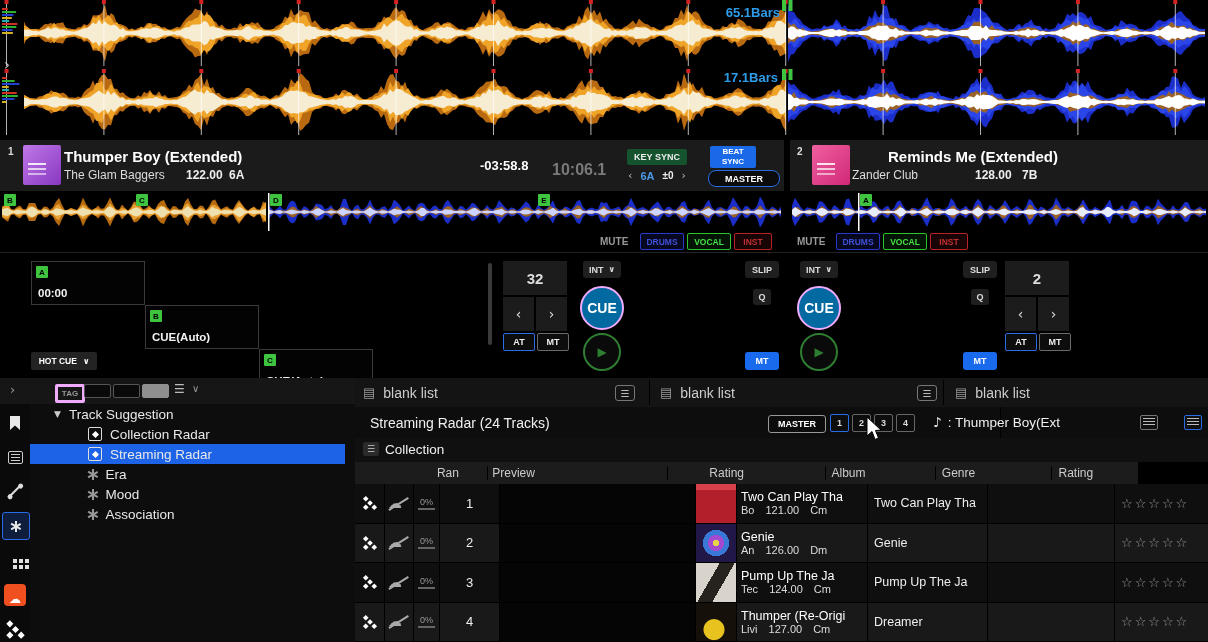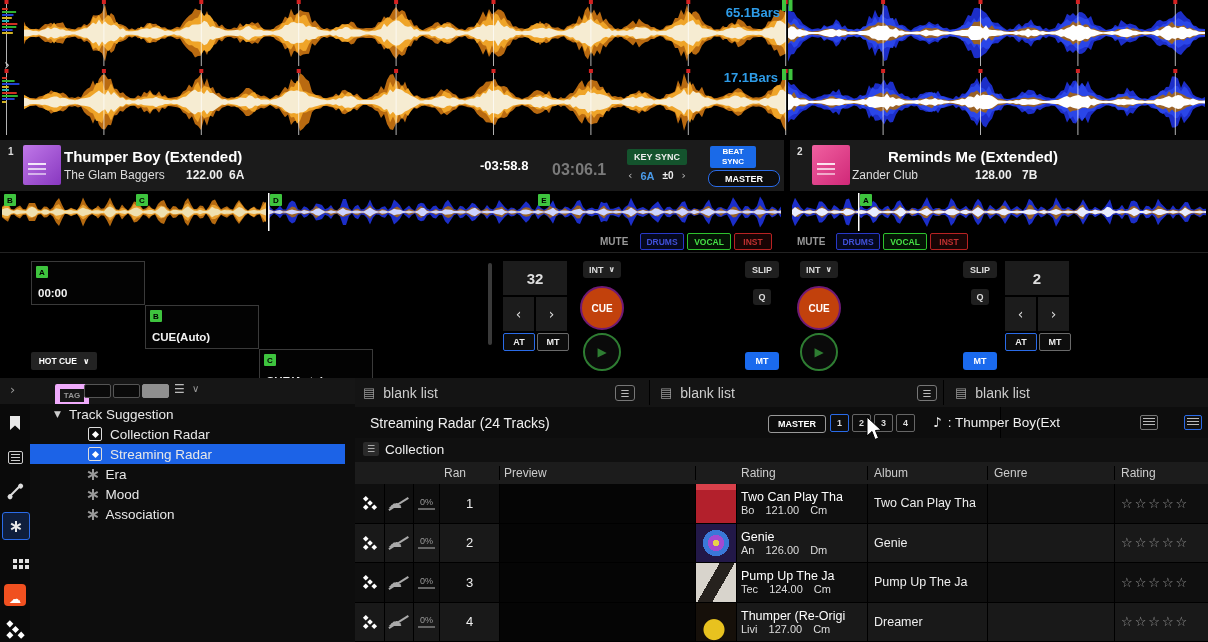--- a/index.html
+++ b/index.html
@@ -44,22 +44,22 @@
           display:flex;align-items:center;justify-content:center;gap:6px;}
   .sqbtn{background:#1c1c1c;color:#ddd;display:flex;align-items:center;justify-content:center;}
   .atbtn{background:#0d0d0d;border:1px solid #2a6be8;color:#eee;font-size:9px;font-weight:bold;
          border-radius:2px;display:flex;align-items:center;justify-content:center;}
   .mtbtn{background:#0d0d0d;border:1px solid #6a6a6a;color:#eee;font-size:9px;font-weight:bold;
          border-radius:2px;display:flex;align-items:center;justify-content:center;}
   .pill{background:#1f1f1f;color:#ddd;font-size:9px;font-weight:bold;border-radius:3px;
         display:flex;align-items:center;justify-content:center;}
   .mtblue{background:#1a6aee;color:#fff;font-size:9px;font-weight:bold;border-radius:3px;
           display:flex;align-items:center;justify-content:center;}
-  .cuecircle{width:40px;height:40px;border-radius:50%;border:2px solid #701a75;background:#c2410c;
-             color:#fff;font-size:10px;font-weight:bold;display:flex;align-items:center;justify-content:center;}
+  .cuecircle{width:40px;height:40px;border-radius:50%;border:2px solid #f0abfc;background:#0369a1;
+             color:#fff;font-size:14px;font-weight:bold;display:flex;align-items:center;justify-content:center;}
   .playcircle{width:34px;height:34px;border-radius:50%;border:2px solid #2e7d32;background:#0a0a0a;
               color:#2e7d32;font-size:12px;display:flex;align-items:center;justify-content:center;}
   .jog{width:104px;height:104px;border-radius:50%;border:4px solid #bfbfbf;background:#070707;position:relative;}
   .jogblue{position:absolute;left:11px;top:11px;width:68px;height:68px;border-radius:50%;
            border:3px solid #1d4fd8;background:#000;}
   
   .panelrow{background:#141414;border-bottom:2px solid #000;}
   .panel{position:absolute;top:0;height:100%;display:flex;align-items:center;gap:8px;color:#ccc;font-size:14px;}
   .panelicon{color:#999;font-size:13px;}
   .menubox{border:1px solid #777;border-radius:3px;color:#bbb;font-size:10px;width:18px;height:14px;
@@ -83,21 +83,21 @@
   .sumtitle{font-size:12.5px;color:#fff;white-space:nowrap;}
   .sumsub{font-size:11px;color:#ddd;display:flex;gap:11px;white-space:nowrap;}
   .albumcell{font-size:12.5px;color:#eee;padding-left:6px;}
   .stars{font-size:13px;color:#999;letter-spacing:2px;justify-content:flex-start;padding-left:6px;}
   .rowart{width:100%;height:100%;}
   .art-r1{background:linear-gradient(180deg,#d8404a 0 6px,#b3202c 6px 100%);}
   .art-r2{background:radial-gradient(circle at 50% 50%,#e8d44a 0 3px,#a44ad0 3px 8px,#3a78d8 8px 13px,#221848 13px);}
   .art-r3{background:linear-gradient(120deg,#d8d4cc 38%,#26221e 38% 62%,#d8d4cc 62%);}
   .art-r4{background:radial-gradient(circle at 45% 70%,#e8c21f 0 10px,#16100a 11px);}
   
-  .tagbox{border:5px solid #f0abfc;color:#999;font-size:8px;font-weight:bold;border-radius:2px;
+  .tagbox{border:3px solid #f0abfc;color:#999;font-size:8px;font-weight:bold;border-radius:2px;
           display:flex;align-items:center;justify-content:center;}
   .swatch{width:25px;height:12px;background:#0a0a0a;border:1px solid #555;border-radius:2px;}
   .swatch.filled{background:#8f8f8f;border-color:#8f8f8f;}
   .railbtn{width:26px;height:26px;display:flex;align-items:center;justify-content:center;border-radius:3px;}
   .railbtn.sel{border:1px solid #2a6be8;background:#0f1e3c;}
   .bookmark{width:10px;height:14px;background:#e8e8e8;
             clip-path:polygon(0 0,100% 0,100% 100%,50% 68%,0 100%);}
   .listlines{width:15px;height:13px;border:1px solid #ccc;border-radius:2px;padding:2px 2px;box-sizing:border-box;}
   .listlines i{display:block;width:100%;height:100%;
      background:repeating-linear-gradient(180deg,#ccc 0 1px,transparent 1px 3px);}
@@ -228,21 +228,21 @@
     <div class="abs decknum" style="left:8px;top:6px;">1</div>
     <div class="abs art" style="left:23px;top:5px;background:linear-gradient(135deg,#c078e8,#8838c0);">
         <i></i>
       </div>
     <div class="abs title" style="left:64px;top:8px;">Thumper Boy (Extended)</div>
     <div class="abs artist" style="left:64px;top:28px;">The Glam Baggers</div>
     <div class="abs bpmkey" style="left:186px;top:28px;">122.00</div>
     <div class="abs bpmkey" style="left:229px;top:28px;">6A</div>
 
     <div class="abs t-remain" style="left:480px;top:18px;">-03:58.8</div>
-    <div class="abs t-elapsed" style="left:552px;top:21px;">03:06.1</div>
+    <div class="abs t-elapsed" style="left:552px;top:21px;">10:06.1</div>
     <div class="abs keysync" style="left:627px;top:9px;width:60px;height:16px;">KEY SYNC</div>
     <div class="abs beatsync" style="left:710px;top:6px;width:46px;height:22px;">
       <span>BEAT</span>
       <span>SYNC</span>
     </div>
     <div class="abs keyshift" style="left:628px;top:29px;">
       <span class="glyph">‹</span>
       <span class="keyval">6A</span>
       <span class="shiftval">±0</span>
       <span class="glyph">›</span>
@@ -475,21 +475,21 @@
     <div class="abs viewbtn sel" style="left:829px;top:8px;">
         <i></i>
       </div>
   </div>
 
   <div class="abs" style="left:355px;top:438px;width:853px;height:24px;background:#101010;border-bottom:1px solid #000;">
     <span class="abs glyph" style="left:8px;top:4px;width:16px;height:14px;background:#2a2a2a;border-radius:2px;color:#ccc;font-size:9px;display:flex;align-items:center;justify-content:center;">☰</span>
     <span class="abs" style="left:30px;top:4px;font-size:13.5px;color:#eee;">Collection</span>
   </div>
 
-  <div class="abs trow colhdr" style="left:355px;top:462px;width:853px;height:22px;text-align:center;">
+  <div class="abs trow colhdr" style="left:355px;top:462px;width:783px;height:22px;text-align:center;">
     <div class="tcell" style="width:30px;"></div>
     <div class="tcell" style="width:29px;"></div>
     <div class="tcell" style="width:26px;"></div>
     <div class="tcell" style="width:60px;padding-left:4px;">Ran</div>
     <div class="tcell" style="width:196px;padding-left:4px;">Preview</div>
     <div class="tcell" style="width:41px;"></div>
     <div class="tcell" style="width:131px;padding-left:4px;">Rating</div>
     <div class="tcell" style="width:120px;padding-left:6px;">Album</div>
     <div class="tcell" style="width:127px;padding-left:6px;">Genre</div>
     <div class="tcell" style="width:93px;padding-left:6px;border-right:none;">Rating</div>

